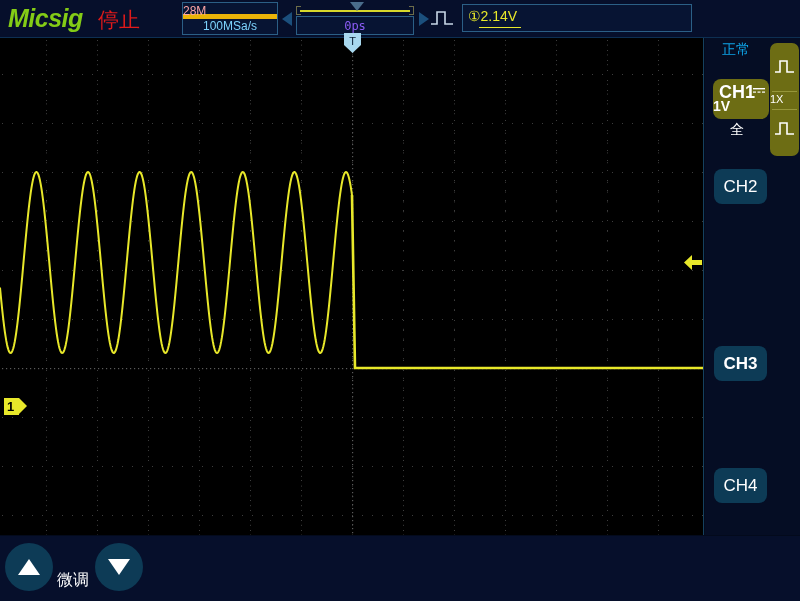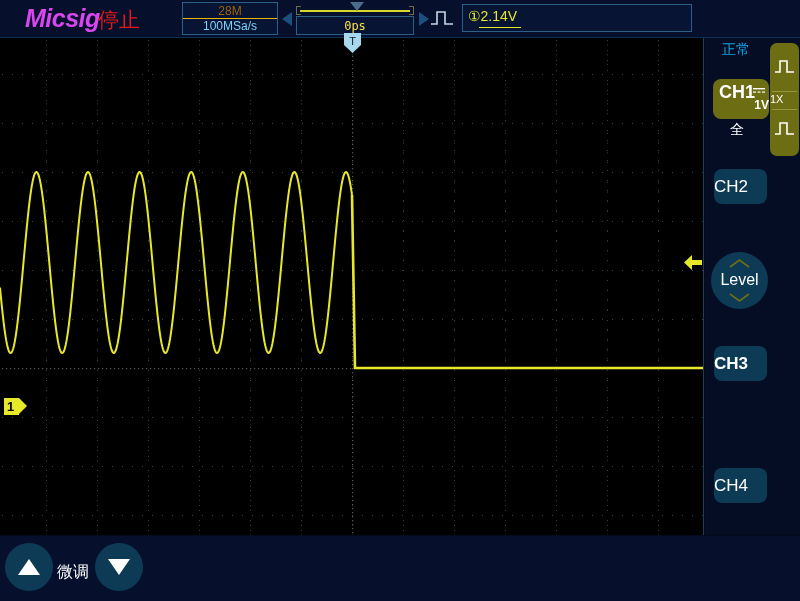--- a/index.html
+++ b/index.html
@@ -16,43 +16,43 @@
   }
 
   
   .topbar {
     position: absolute; left: 0; top: 0;
     width: 800px; height: 38px;
     background: #060f2b;
     border-bottom: 1px solid #0d2f52;
   }
   .brand {
-    position: absolute; left: 25px; top: 4px;
+    position: absolute; left: 8px; top: 4px;
     font-family: "Liberation Sans", sans-serif;
     font-size: 25px; font-weight: bold; font-style: italic;
-    color: #d946ef;
+    color: #84cc16;
     letter-spacing: -0.5px;
   }
   .stop-label {
     position: absolute; left: 98px; top: 6px;
     font-size: 21px; color: #e01a1a;
     font-family: "DejaVu Sans", sans-serif;
   }
 
   .memdepth-box {
     position: absolute; left: 182px; top: 2px;
     width: 96px; height: 33px;
     border: 1px solid #2b5f86;
     background: #071433;
   }
   .memdepth-top {
     height: 16px; line-height: 16px;
-    text-align: center; font-size: 12px;
-    color: #a16207;
-    border-bottom: 1px solid #eab308;
+    text-align: left; font-size: 12px;
+    color: #fca5a5;
+    border-bottom: 5px solid #eab308;
   }
   .memdepth-bot {
     height: 15px; line-height: 15px;
     text-align: center; font-size: 12px;
     color: #7dd3fc;
   }
 
   .nav-arrow-l {
     position: absolute; left: 282px; top: 12px;
     width: 0; height: 0;
@@ -93,21 +93,21 @@
   }
 
   .timepos-box {
     position: absolute; left: 296px; top: 16px;
     width: 118px; height: 19px;
     border: 1px solid #2b5f86;
     background: #071433;
     text-align: center;
     line-height: 18px;
     font-size: 12px;
-    color: #fde047;
+    color: #8b5cf6;
     font-family: "DejaVu Sans Mono", monospace;
   }
 
   .pulse-icon-top {
     position: absolute; left: 430px; top: 9px;
     width: 24px; height: 18px;
   }
 
   .trig-box {
     position: absolute; left: 462px; top: 4px;
@@ -196,22 +196,22 @@
   .ch1-btn .l1 {
     position: absolute; left: 6px; top: 3px;
     font-size: 18px; font-weight: bold;
   }
   .ch1-btn .dc {
     position: absolute; left: 40px; top: 8px;
     width: 12px; height: 8px;
   }
   .ch1-btn .l2 {
     position: absolute; left: 0; top: 19px;
-    width: 56px; text-align: right;
-    font-size: 12px; font-weight: bold;
+    width: 56px; text-align: left;
+    font-size: 14px; font-weight: bold;
   }
   .quan-lbl {
     position: absolute; left: 25px; top: 83px;
     font-size: 14px; color: #ffffff;
     font-family: "DejaVu Sans", sans-serif;
   }
   .probe-strip {
     position: absolute; left: 65px; top: 5px;
     width: 29px; height: 113px;
     background: #6d6d14;
@@ -235,20 +235,21 @@
   .probe-strip .ico-top { position: absolute; left: 4px; top: 16px; }
   .probe-strip .ico-bot { position: absolute; left: 4px; top: 78px; }
 
   .ch-btn {
     position: absolute; left: 9px;
     width: 53px; height: 35px;
     background: #0d3b56;
     border-radius: 8px;
     color: #ffffff;
     font-size: 17px;
+    text-align: center;
     line-height: 35px;
   }
   .ch2-btn { top: 131px; }
   .ch3-btn { top: 308px; font-weight: bold; }
   .ch4-btn { top: 430px; }
 
   .level-btn {
     position: absolute; left: 6px; top: 214px;
     width: 57px; height: 57px;
     border-radius: 50%;
@@ -285,21 +286,21 @@
     border-bottom: 16px solid #ffffff;
   }
   .tri-dn {
     position: absolute; left: 13px; top: 16px;
     width: 0; height: 0;
     border-left: 11px solid transparent;
     border-right: 11px solid transparent;
     border-top: 16px solid #ffffff;
   }
   .fine-lbl {
-    position: absolute; left: 57px; top: 26px;
+    position: absolute; left: 57px; top: 34px;
     font-size: 16px; color: #ffffff;
     font-family: "DejaVu Sans", sans-serif;
   }
 </style>
 </head>
 <body>
 
 <div id="app">
 
   <div class="topbar">
@@ -2461,29 +2462,20 @@
       <div class="divider"></div>
       <div class="lbl">1X</div>
       <div class="divider2"></div>
       <svg class="ico-bot" width="21" height="16" viewBox="0 0 21 16">
         <polyline points="1,13 6,13 6,2 13,2 13,13 20,13" fill="none" stroke="#ffffff" stroke-width="1.6"></polyline>
       </svg>
     </div>
 
     <div class="ch-btn ch2-btn">CH2</div>
 
-    <div class="level-btn">
-      <svg class="chev-up" width="21" height="9" viewBox="0 0 21 9">
-        <polyline points="1,8 10.5,1 20,8" fill="none" stroke="#6d6d14" stroke-width="1.6"></polyline>
-      </svg>
-      <div class="lbl">Level</div>
-      <svg class="chev-dn" width="21" height="9" viewBox="0 0 21 9">
-        <polyline points="1,1 10.5,8 20,1" fill="none" stroke="#6d6d14" stroke-width="1.6"></polyline>
-      </svg>
-    </div>
 
     <div class="ch-btn ch3-btn">CH3</div>
     <div class="ch-btn ch4-btn">CH4</div>
   </div>
 
   <div class="bottombar">
     <div class="round-btn btn-up">
       <div class="tri-up"></div>
     </div>
     <div class="fine-lbl">微调</div>

